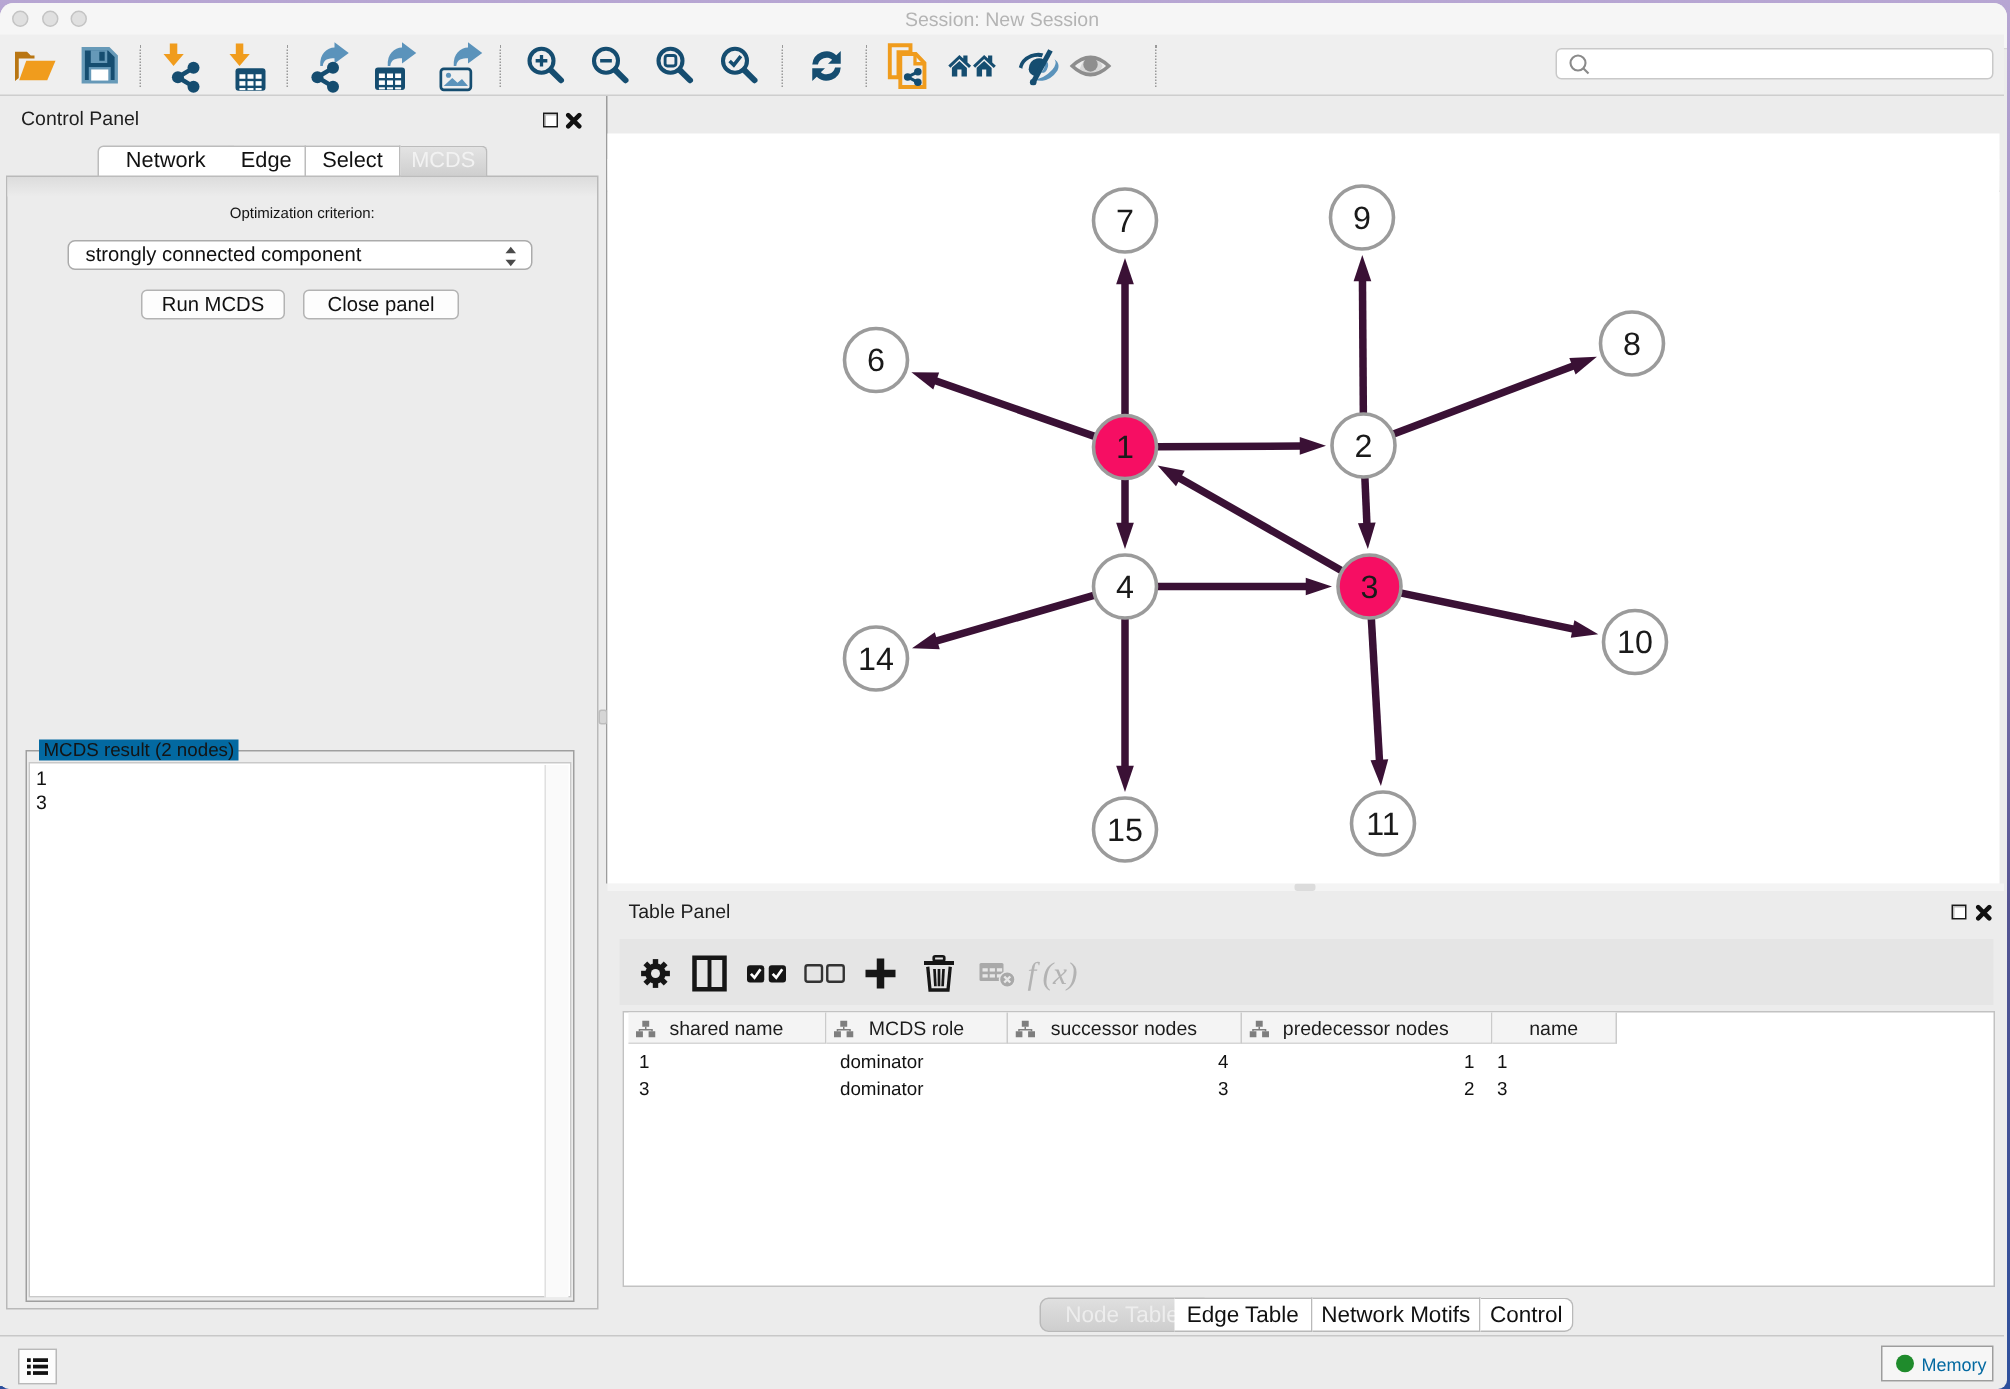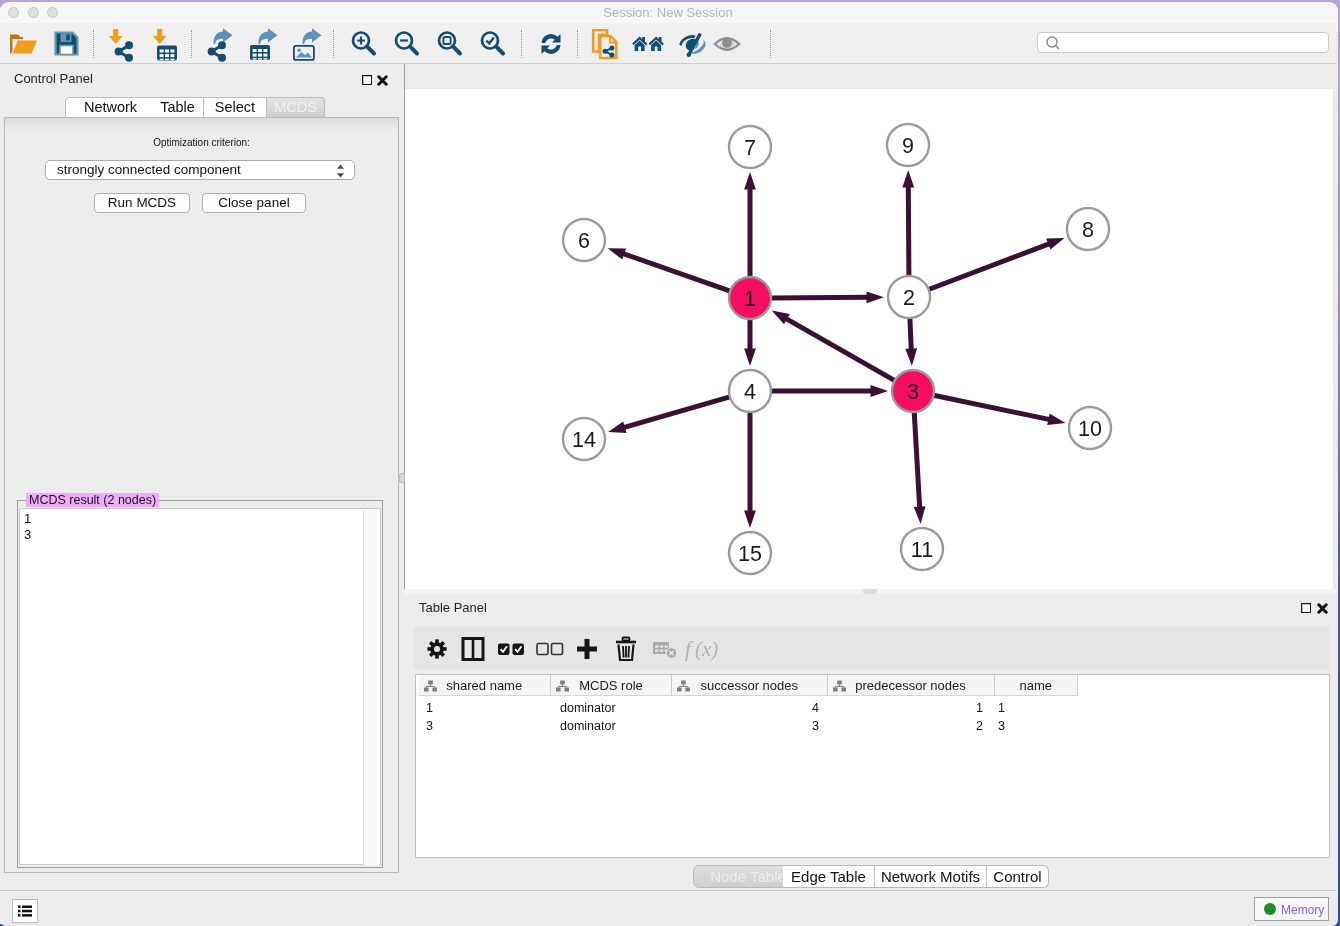--- a/index.html
+++ b/index.html
@@ -18,21 +18,21 @@
 .sqico { position:absolute; width:10px; height:10px; border:1.6px solid #1a1a1a; background:#fff; box-shadow:inset 1px 1px 0 #bbb; }
 .tabs-top { position:absolute; top:97px; height:21px; }
 .tab { position:absolute; top:0; height:21px; border:1px solid #bcbcbc; background:#fff; color:#111; font-size:14.5px; text-align:center; line-height:19px; }
 .tab.sel { background:linear-gradient(180deg,#e3e3e3,#cfcfcf); color:#f2f2f2; }
 #cpbody { position:absolute; left:4px; top:117px; width:395px; height:756px; border:1px solid #b9b9b9; background:#ececec; }
 #cpbody .shade { position:absolute; left:0; top:0; width:100%; height:13px; background:linear-gradient(180deg,#dcdcdc,#ececec); }
 #optlabel { position:absolute; left:0; top:137px; width:403px; text-align:center; font-size:10px; color:#141414; }
 #optsel { position:absolute; left:45px; top:160px; width:310px; height:20px; background:#fff; border:1px solid #ababab; border-radius:5px; font-size:13.5px; color:#111; line-height:18px; padding-left:11px; }
 .btn { position:absolute; top:193px; height:20px; background:#fdfdfd; border:1px solid #b3b3b3; border-radius:4px; font-size:13.5px; color:#111; text-align:center; line-height:18px; }
 #mcdsbox { position:absolute; left:17px; top:500px; width:366px; height:368px; border:1px solid #9f9f9f; }
-#mcdslegend { position:absolute; left:26px; top:493px; background:#f0abfc; font-size:12.5px; color:#141414; padding:0 3px;text-align:center; }
+#mcdslegend { position:absolute; left:26px; top:493px; background:#0369a1; font-size:12.5px; color:#141414; padding:0 3px;text-align:center; }
 #mcdsinner { position:absolute; left:19px; top:508px; width:362px; height:357px; background:#fff; border:1px solid #c9c9c9; }
 #mcdsscroll { position:absolute; right:1px; top:1px; width:16px; height:355px; background:#fafafa; border-left:1px solid #e0e0e0; }
 
 #vsplit { position:absolute; left:404px; top:64px; width:1px; height:525px; background:#9c9c9c; }
 #vhandle { position:absolute; left:399px; top:473px; width:6px; height:10px; background:#d6d6d6; border:1px solid #bdbdbd; border-radius:2px; }
 #hsplitstrip { position:absolute; left:405px; top:589px; width:931px; height:5px; background:#f4f4f4; }
 #hhandle { position:absolute; left:863px; top:589px; width:14px; height:5px; background:#dcdcdc; border-radius:2px; }
 
 #nettitle { position:absolute; left:405px; top:66px; width:928px; height:22px; background:linear-gradient(180deg,#f4f4f4,#dcdcdc); border-bottom:1px solid #ababab;margin-top:40px; }
 #nettitle .t { position:absolute; width:100%; text-align:center; top:3px; font-size:13px; font-weight:bold; color:#2c2c2c; }
@@ -43,21 +43,21 @@
 #tptoolbar { position:absolute; left:413px; top:626px; width:916px; height:44px; background:#e5e5e5; }
 #tablewrap { position:absolute; left:415px; top:674px; width:915px; height:184px; background:#fff; border:1px solid #c2c2c2; }
 .th { position:absolute; top:0; height:21px; background:#f4f4f4; border-right:1px solid #cbcbcb; border-bottom:1px solid #d6d6d6; font-size:13px; color:#1c1c1c; text-align:center; line-height:21px; }
 .td { position:absolute; font-size:12.5px; color:#111; height:17px; line-height:17px; }
 .tabs-bot { position:absolute; top:865px; height:23px; }
 .btab { position:absolute; top:0; height:23px; border:1px solid #b9b9b9; background:#fff; color:#111; font-size:15px; text-align:center; line-height:21px; }
 .btab.sel { background:linear-gradient(180deg,#dfdfdf,#cecece); color:#ededed; }
 
 #statusbar { position:absolute; left:0; top:890px; width:1336px; height:34px; background:#ececec; border-top:1px solid #c8c8c8; }
 #listbtn { position:absolute; left:12px; top:899px; width:26px; height:24px; background:#fcfcfc; border:1px solid #b9b9b9; }
-#membtn { position:absolute; left:1254px; top:897px; width:75px; height:24px; background:#f6f6f6; border:1px solid #9d9d9d; font-size:12px; color:#8b5cf6; }
+#membtn { position:absolute; left:1254px; top:897px; width:75px; height:24px; background:#f6f6f6; border:1px solid #9d9d9d; font-size:12px; color:#0369a1; }
 </style>
 </head>
 <body>
 <div id="win"></div>
 <div id="titlebar">
   <div class="tl" style="left:8px;"></div>
   <div class="tl" style="left:27.5px;"></div>
   <div class="tl" style="left:47px;"></div>
   <div id="wintitle">Session: New Session</div>
 </div>
@@ -215,21 +215,21 @@
 <div id="cphead">Control Panel</div>
 <div class="sqico" style="left:362px; top:75px;"></div>
 <svg class="abs" style="left:377px; top:75px;" width="11" height="11">
     <path d="M1.8 1.8 L9.2 9.2 M9.2 1.8 L1.8 9.2" stroke="#111" stroke-width="3" stroke-linecap="round"></path>
   </svg>
 <div id="cpbody">
     <div class="shade"></div>
   </div>
 <div class="tabs-top">
   <div class="tab" style="left:65px; width:91px; border-radius:4px 0 0 0;">Network</div>
-  <div class="tab" style="left:152px; width:52px; border-left:none;">Table</div>
+  <div class="tab" style="left:152px; width:52px; border-left:none;">Edge</div>
   <div class="tab" style="left:204px; width:63px; border-left:none;">Select</div>
   <div class="tab sel" style="left:267px; width:58px; border-left:none; border-radius:0 4px 0 0;">MCDS</div>
 </div>
 <div id="optlabel">Optimization criterion:</div>
 <div id="optsel">strongly connected component
   <svg width="9" height="14" style="position:absolute; right:9px; top:3px;">
     <path d="M4.5 0.5 L8 4.8 L1 4.8 Z" fill="#4a4a4a"></path>
     <path d="M4.5 13.5 L8 9.2 L1 9.2 Z" fill="#4a4a4a"></path>
   </svg>
 </div>

